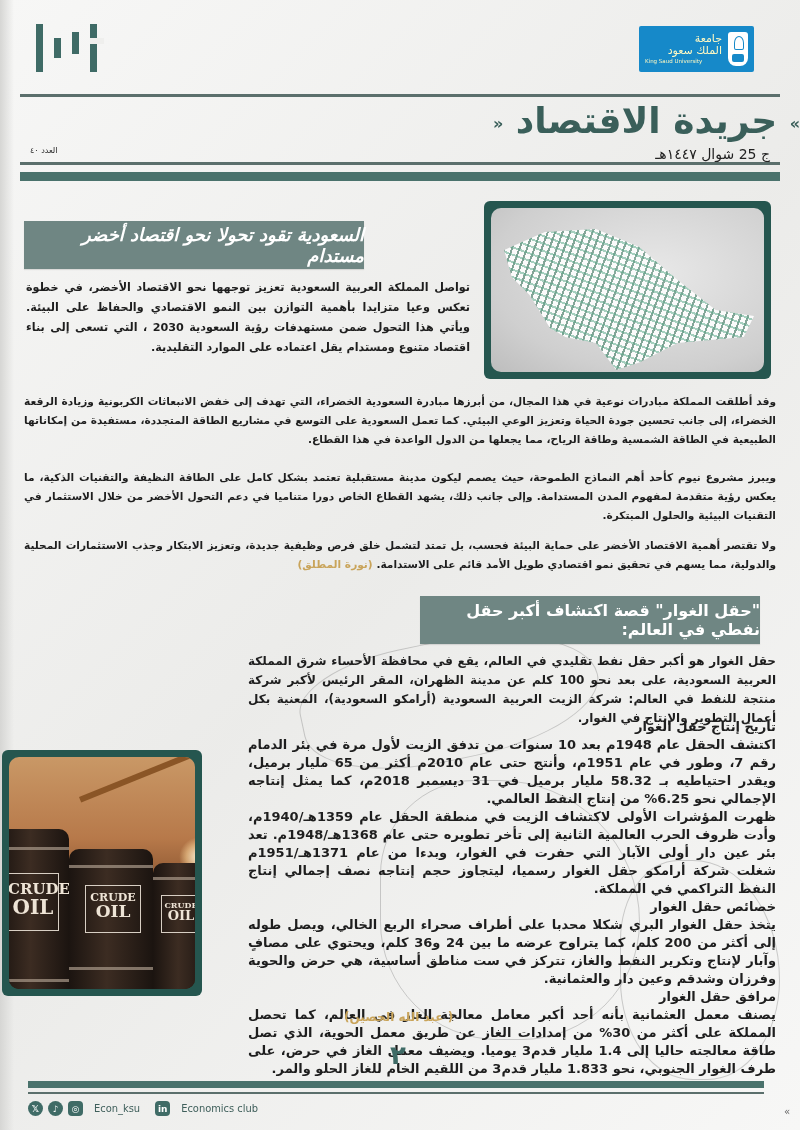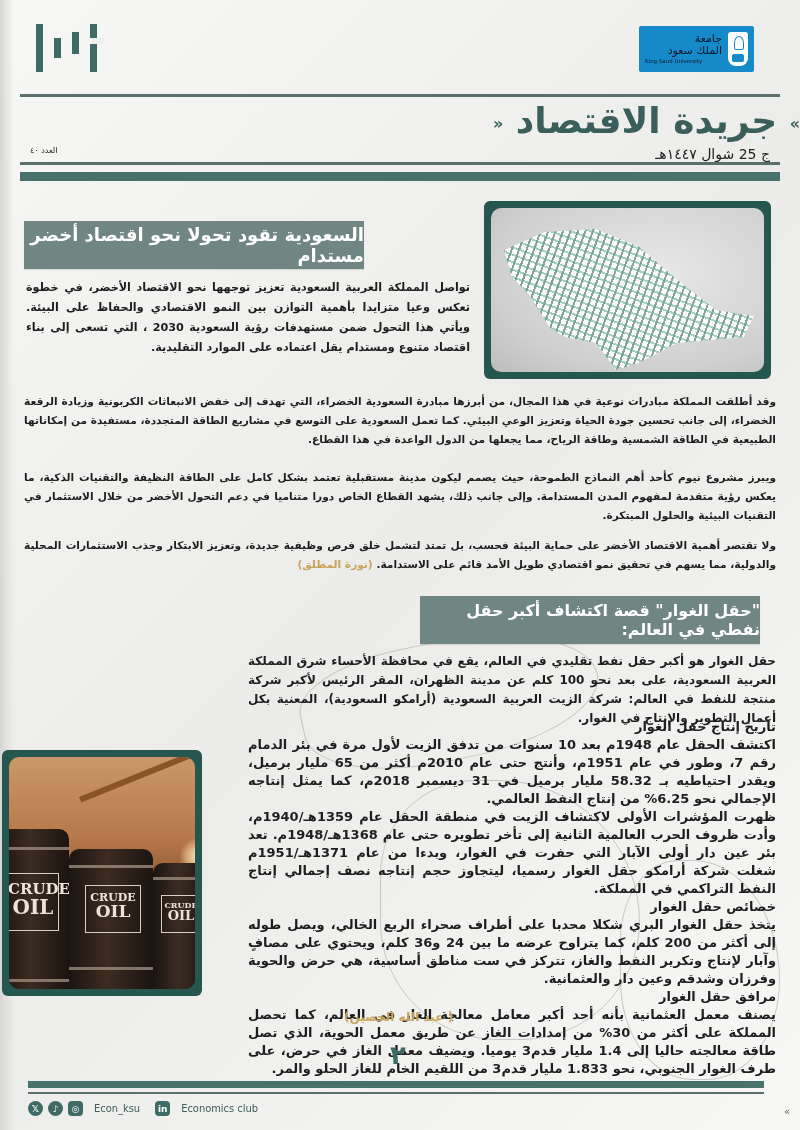--- a/index.html
+++ b/index.html
@@ -24,21 +24,21 @@
   
   .brand-logo {
     position: absolute; left: 36px; top: 24px; width: 68px; height: 50px;
   }
   .brand-logo span { position: absolute; background: #3f6b66; }
   .ksu-logo {
     position: absolute; left: 639px; top: 26px; width: 115px; height: 46px;
     background: #1689c9; border-radius: 2px;
     display: flex; align-items: center; padding: 0 6px;
   }
-  .ksu-text { flex: 1; text-align: right; color: #0f172a; direction: rtl; line-height: 1; }
+  .ksu-text { flex: 1; text-align: right; color: #fef9c3; direction: rtl; line-height: 1; }
   .ksu-ar1 { font-size: 11px; letter-spacing: 2px; display: block; }
   .ksu-ar2 { font-size: 11px; display: block; margin-top: 1px; }
   .ksu-en { font-size: 5.5px; display: block; margin-top: 3px; direction: ltr; text-align: left; }
   .ksu-emblem {
     width: 20px; height: 34px; margin-left: 6px; background: #fff; border-radius: 3px 3px 8px 8px;
     position: relative;
   }
   .ksu-emblem::after {
     content: ""; position: absolute; left: 4px; bottom: 4px; width: 12px; height: 8px; background: #1689c9; border-radius: 2px;
   }
@@ -170,21 +170,21 @@
 
   <div class="rule thin" style="top:162px;"></div>
   <div class="rule thick" style="top:172px;"></div>
 
   <div class="framed map-img" style="left:484px; top:201px; width:287px; height:178px;">
     <div class="inner">
       <div class="map-shape"></div>
     </div>
   </div>
 
-  <div class="section-head" style="left:24px; top:221px; width:340px; height:48px; font-size:18px;">السعودية تقود تحولا نحو اقتصاد أخضر مستدام</div>
+  <div class="section-head" style="left:24px; top:221px; width:340px; height:48px; font-size:18px;font-style:italic;">السعودية تقود تحولا نحو اقتصاد أخضر مستدام</div>
 
   <div class="txt p1" style="left:26px; top:278px; width:444px;">تواصل المملكة العربية السعودية تعزيز توجهها نحو الاقتصاد الأخضر، في خطوة تعكس وعيا متزايدا بأهمية التوازن بين النمو الاقتصادي والحفاظ على البيئة. ويأتي هذا التحول ضمن مستهدفات رؤية السعودية 2030 ، التي تسعى إلى بناء اقتصاد متنوع ومستدام يقل اعتماده على الموارد التقليدية.</div>
 
   <div class="txt p2" style="left:24px; top:392px; width:752px;">وقد أطلقت المملكة مبادرات نوعية في هذا المجال، من أبرزها مبادرة السعودية الخضراء، التي تهدف إلى خفض الانبعاثات الكربونية وزيادة الرقعة الخضراء، إلى جانب تحسين جودة الحياة وتعزيز الوعي البيئي. كما تعمل السعودية على التوسع في مشاريع الطاقة المتجددة، مستفيدة من إمكاناتها الطبيعية في الطاقة الشمسية وطاقة الرياح، مما يجعلها من الدول الواعدة في هذا القطاع.</div>
 
   <div class="txt p2" style="left:24px; top:468px; width:752px;">ويبرز مشروع نيوم كأحد أهم النماذج الطموحة، حيث يصمم ليكون مدينة مستقبلية تعتمد بشكل كامل على الطاقة النظيفة والتقنيات الذكية، ما يعكس رؤية متقدمة لمفهوم المدن المستدامة. وإلى جانب ذلك، يشهد القطاع الخاص دورا متناميا في دعم التحول الأخضر من خلال الاستثمار في التقنيات البيئية والحلول المبتكرة.</div>
 
   <div class="txt p2" style="left:24px; top:536px; width:752px;">
     <span>ولا تقتصر أهمية الاقتصاد الأخضر على حماية البيئة فحسب، بل تمتد لتشمل خلق فرص وظيفية جديدة، وتعزيز الابتكار وجذب الاستثمارات المحلية والدولية، مما يسهم في تحقيق نمو اقتصادي طويل الأمد قائم على الاستدامة.</span>
     <span class="author">(نورة المطلق)</span>

